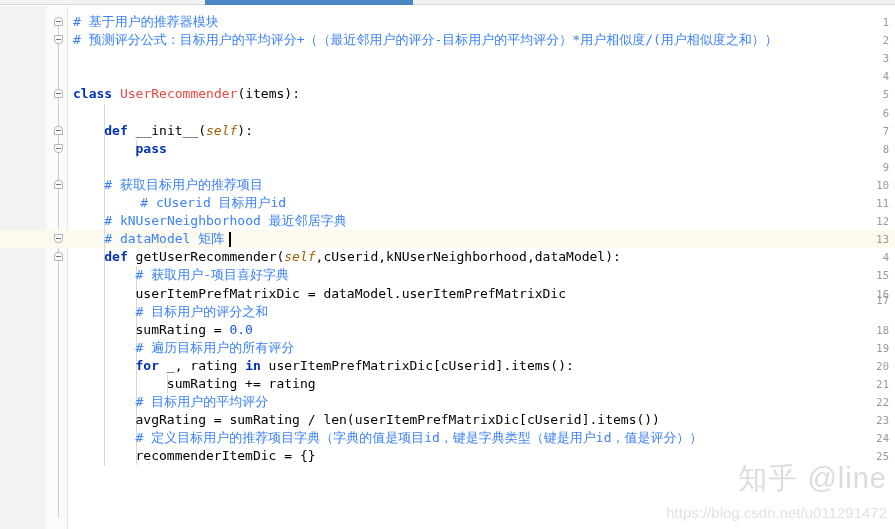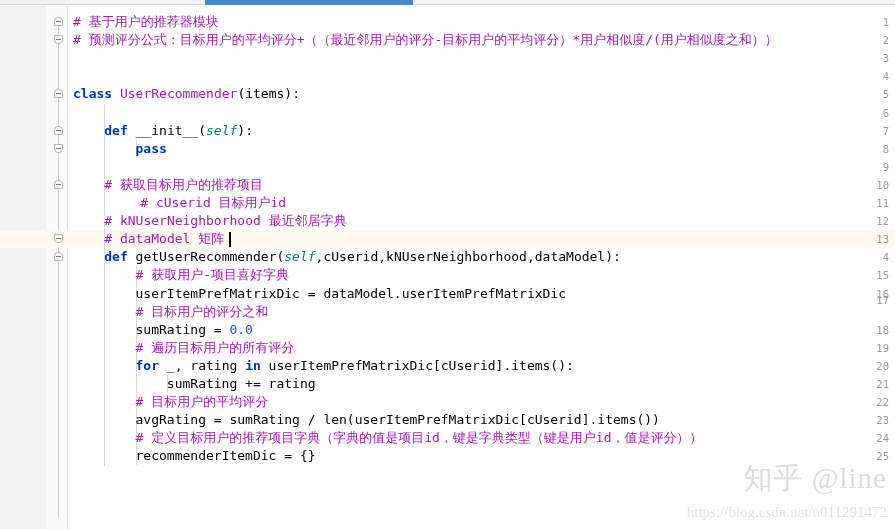--- a/index.html
+++ b/index.html
@@ -108,24 +108,24 @@
   .cur-hl-gutter {
     position: absolute;
     left: 0;
     width: 68px;
     height: 18.1px;
     background: #fdfbf0;
   }
 
   
   .kw   { color: #0033b3; font-weight: bold; }
-  .cls  { color: #a21caf; }
-  .cmt  { color: #a21caf; }
+  .cls  { color: #ef4444; }
+  .cmt  { color: #3b82f6; }
   .num  { color: #1750eb; }
-  .self { color: #0f766e; font-style: italic; }
+  .self { color: #a16207; font-style: italic; }
   .fn   { color: #000000; }
   .plain{ color: #000000; }
 
   
   .iguide {
     position: absolute;
     width: 1px;
     background: #d8d8d8;
   }
 
@@ -154,32 +154,32 @@
     height: 15px;
     background: #000000;
   }
 
   
   #wm {
     position: absolute;
     right: 8px;
     bottom: 30px;
     color: #dcdcdc;
-    font-family: Liberation Serif, serif;
+    font-family: Liberation Sans, sans-serif;
     font-size: 29px;
     letter-spacing: 1px;
     white-space: nowrap;
     pointer-events: none;
   }
   #wm-url {
     position: absolute;
     right: 8px;
     bottom: 8px;
     color: #e2e2e2;
-    font-family: Liberation Serif, serif;
+    font-family: Liberation Sans, sans-serif;
     font-size: 15px;
     white-space: nowrap;
     pointer-events: none;
     margin-left: 10px;
   }
 </style>
 </head>
 <body>
 
 <div id="topbar">

